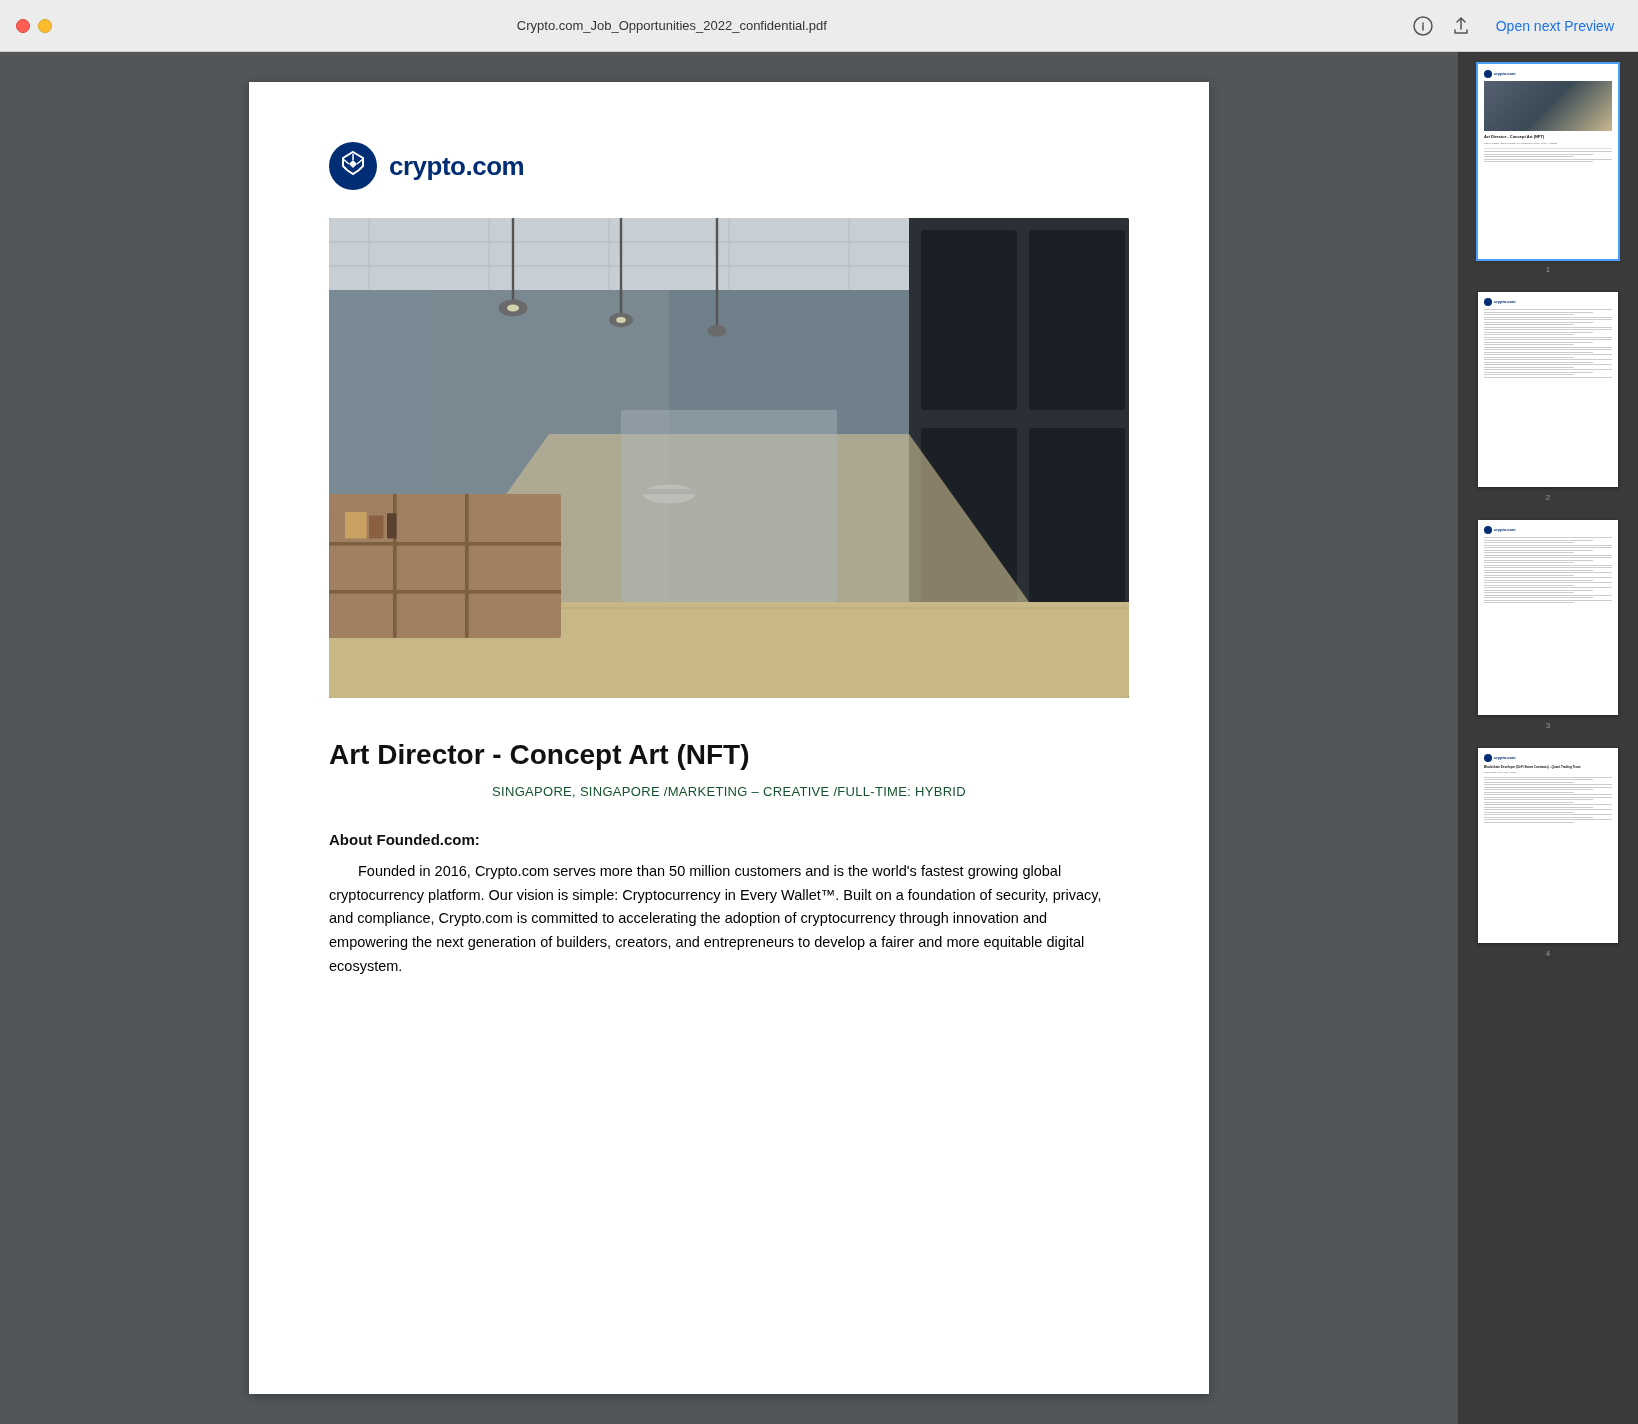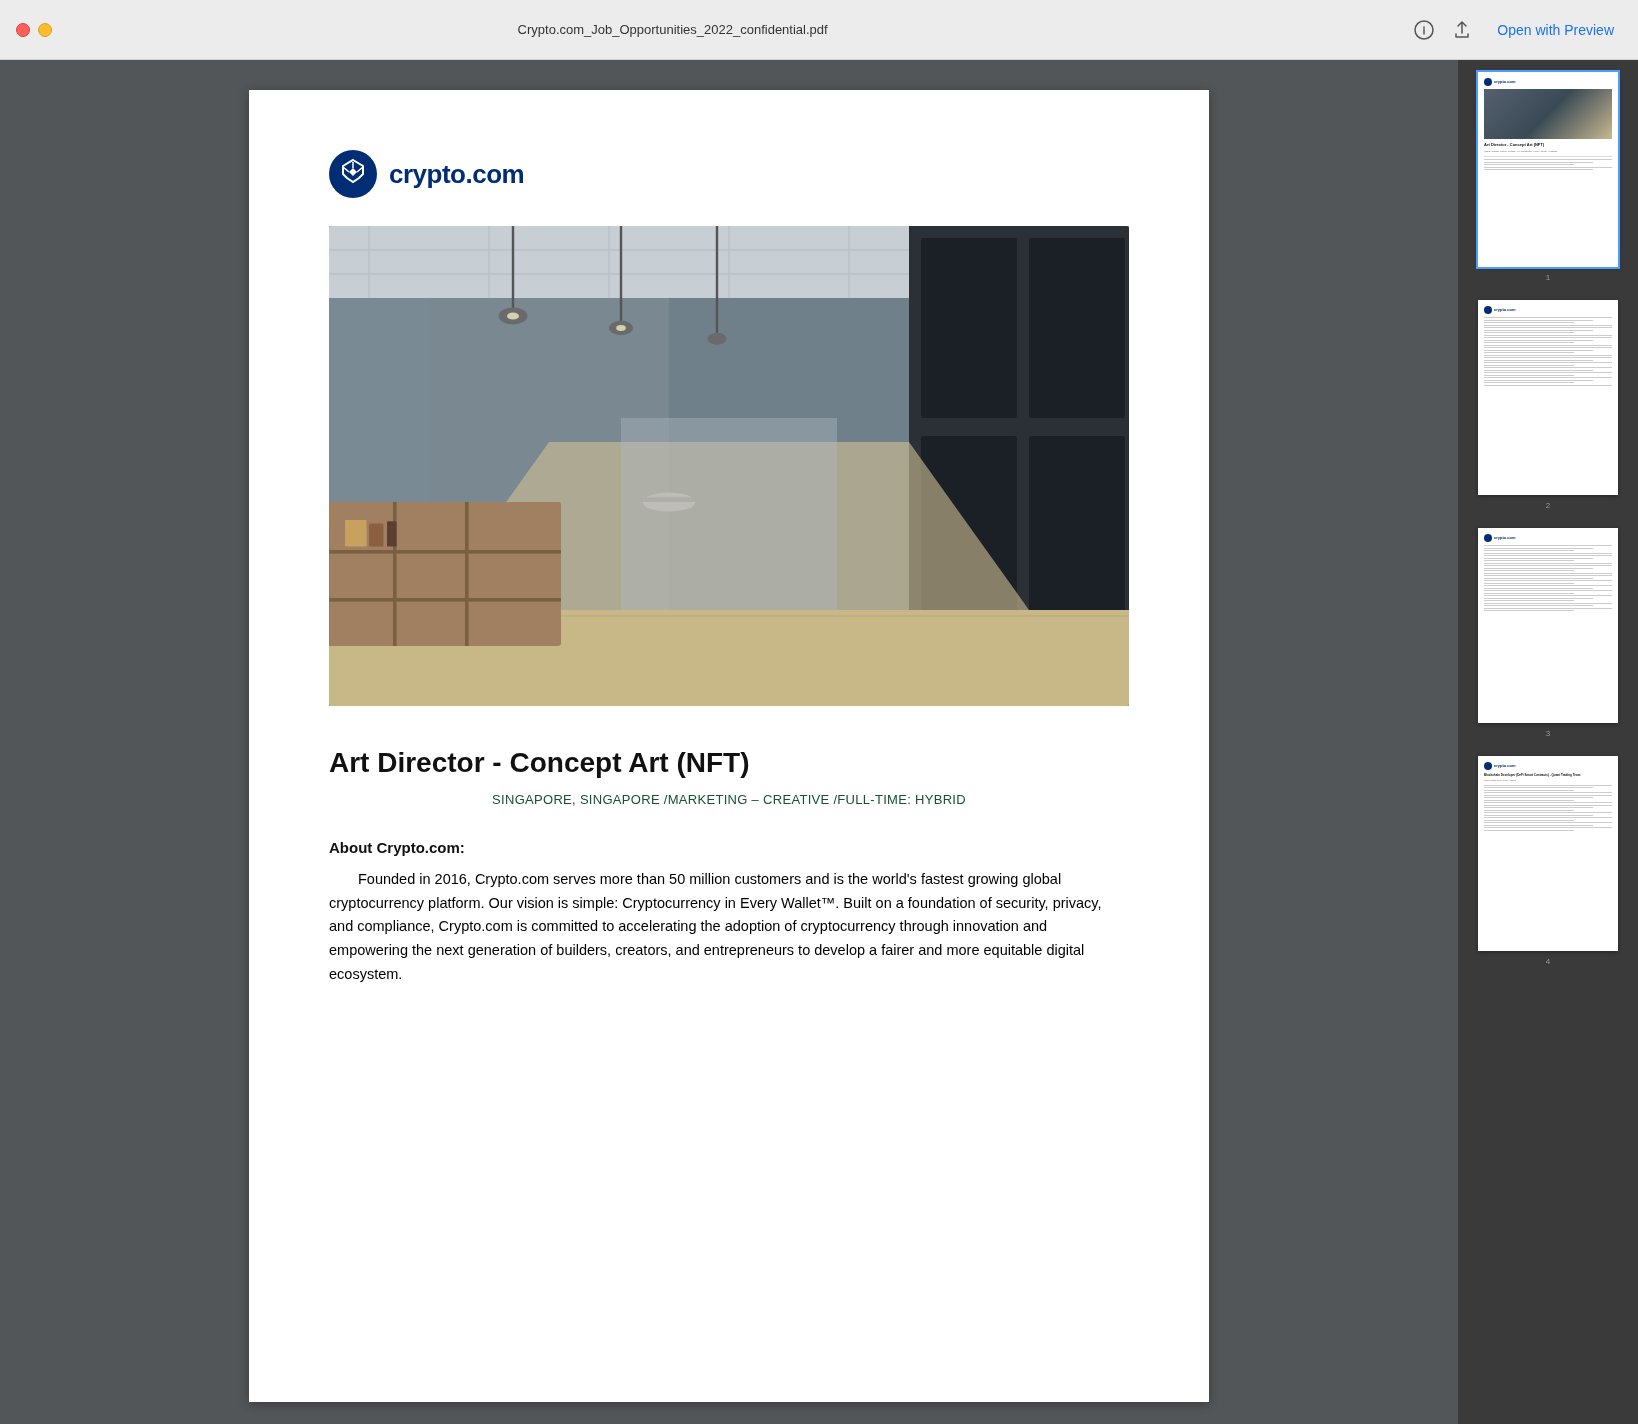--- a/index.html
+++ b/index.html
@@ -11,21 +11,21 @@
       min-height: 1424px;
       overflow-x: hidden;
     }
 
     
     .browser-bar {
       display: flex;
       align-items: center;
       background: #ececec;
       border-bottom: 1px solid #d0d0d0;
-      height: 60px;
+      height: 52px;
       padding: 0 16px;
       gap: 12px;
     }
 
     .browser-controls {
       display: flex;
       align-items: center;
       gap: 8px;
     }
 
@@ -312,21 +312,21 @@
       <svg width="20" height="20" viewBox="0 0 20 20" fill="none">
         <circle cx="10" cy="10" r="9" stroke="#555" stroke-width="1.5"></circle>
         <path d="M10 9v5M10 7v1" stroke="#555" stroke-width="1.5" stroke-linecap="round"></path>
       </svg>
     </div>
     <div class="toolbar-icon">
       <svg width="20" height="20" viewBox="0 0 20 20" fill="none">
         <path d="M10 2v11M6 6l4-4 4 4M4 14v3h12v-3" stroke="#555" stroke-width="1.5" stroke-linecap="round" stroke-linejoin="round"></path>
       </svg>
     </div>
-    <button class="open-preview-btn">Open with Preview</button>
+    <button class="open-preview-btn">Open next Preview</button>
   </div>
 </div>
 
 <div class="main-area">
 
   <div class="pdf-viewer">
     <div class="pdf-page">
 
       <div class="logo-area">
         <svg class="crypto-logo-icon" viewBox="0 0 48 48" fill="none">
@@ -402,21 +402,21 @@
 
           <ellipse cx="220" cy="75" rx="5" ry="3" fill="#ffffcc" opacity="0.7"></ellipse>
           <ellipse cx="310" cy="85" rx="4" ry="2.5" fill="#ffffcc" opacity="0.7"></ellipse>
         </svg>
       </div>
 
       <h1 class="job-title">Art Director - Concept Art (NFT)</h1>
 
       <p class="job-meta">SINGAPORE, SINGAPORE  /MARKETING – CREATIVE  /FULL-TIME: HYBRID</p>
 
-      <p class="section-heading">About Crypto.com:</p>
+      <p class="section-heading">About Founded.com:</p>
       <p class="body-text">Founded in 2016, Crypto.com serves more than 50 million customers and is the world's fastest growing global cryptocurrency platform. Our vision is simple: Cryptocurrency in Every Wallet™. Built on a foundation of security, privacy, and compliance, Crypto.com is committed to accelerating the adoption of cryptocurrency through innovation and empowering the next generation of builders, creators, and entrepreneurs to develop a fairer and more equitable digital ecosystem.</p>
 
     </div>
   </div>
 
   <div class="sidebar">
 
     <div class="thumb-container active">
       <div class="thumb-page thumb1">
         <div class="thumb-content">

